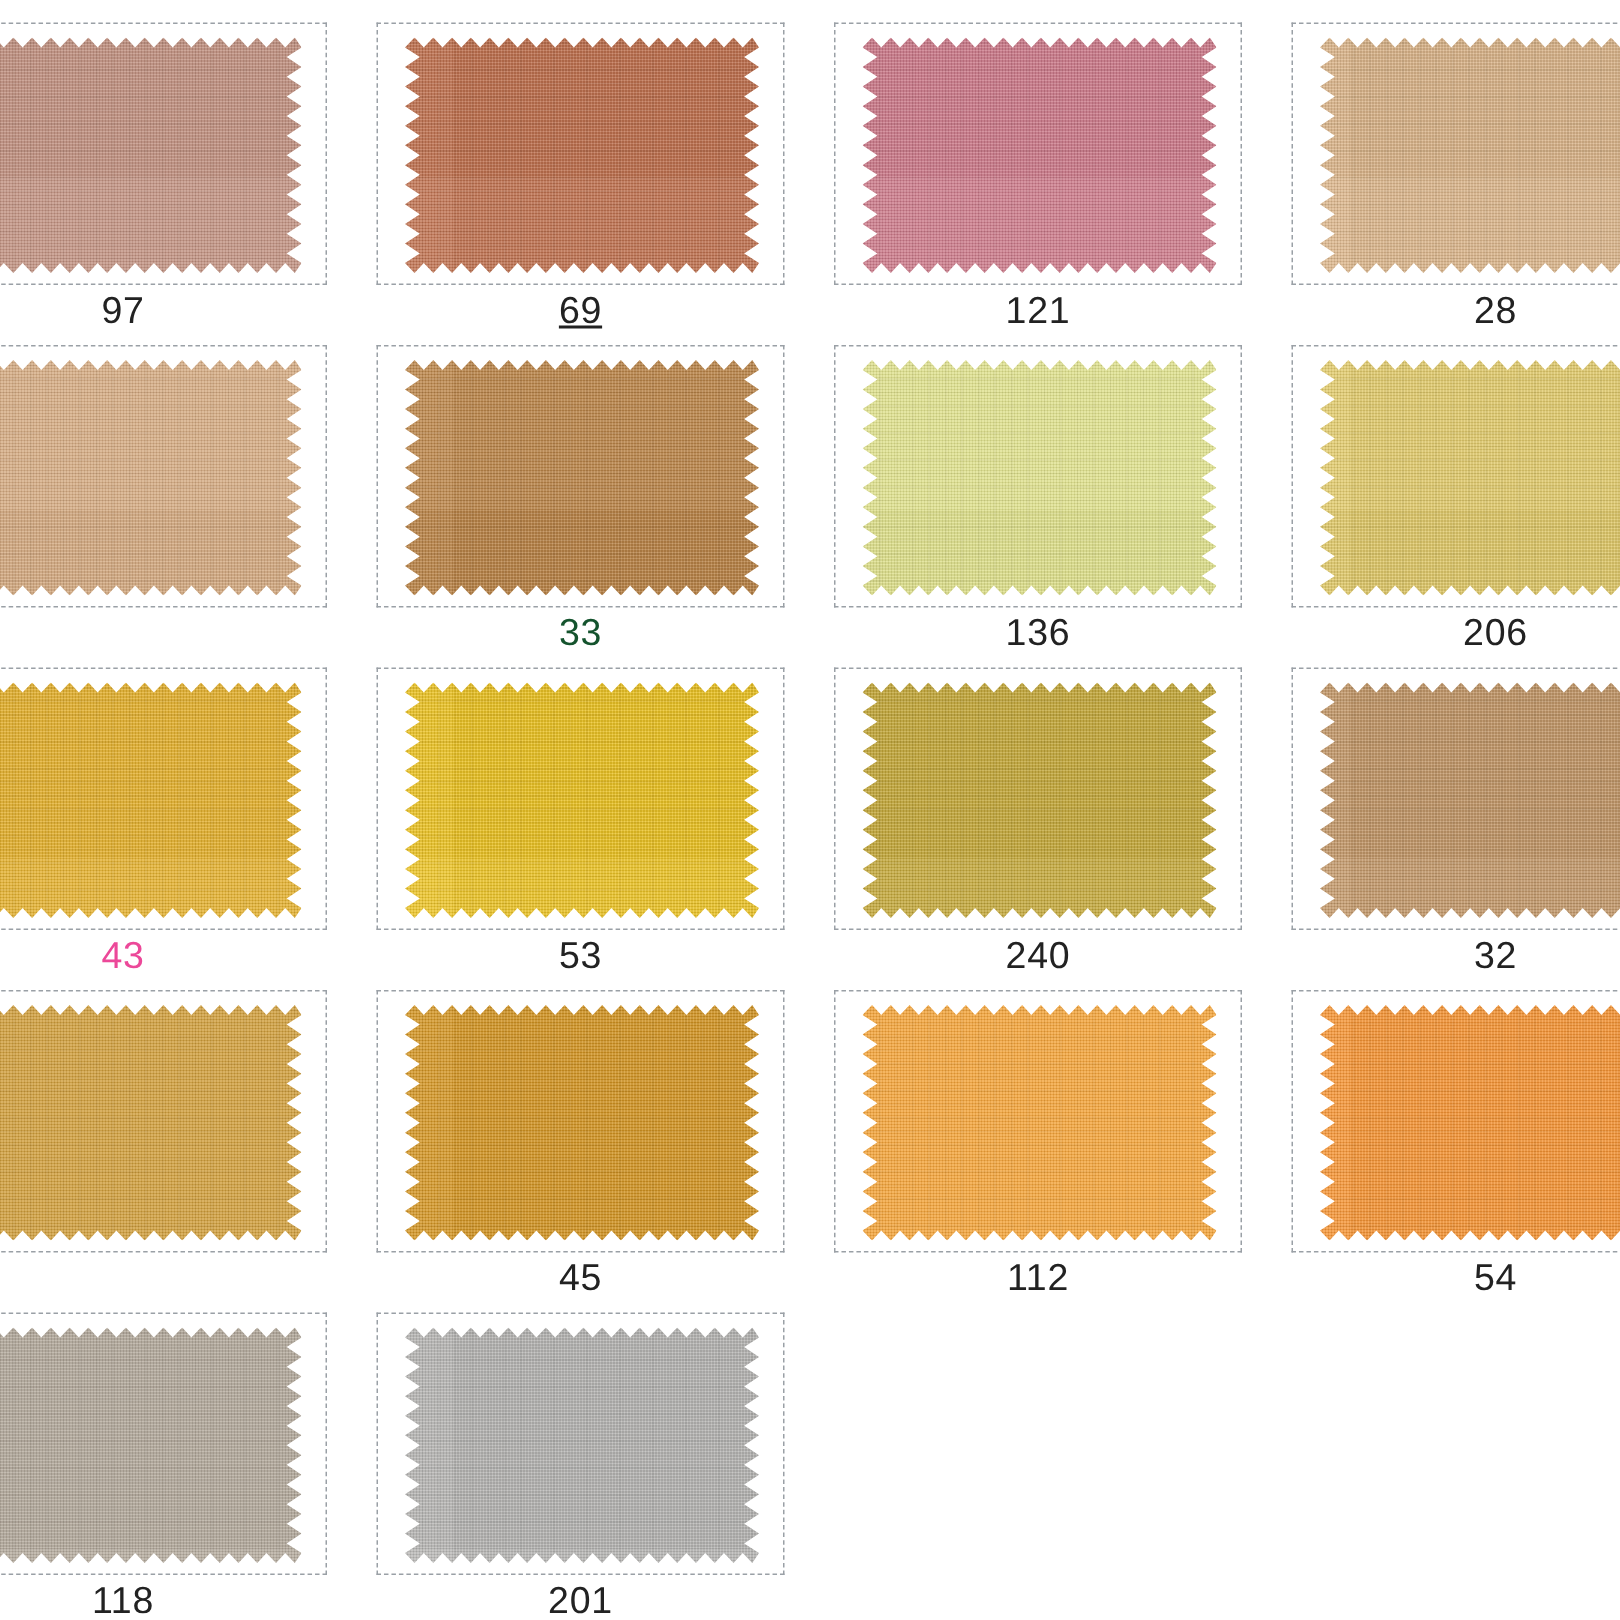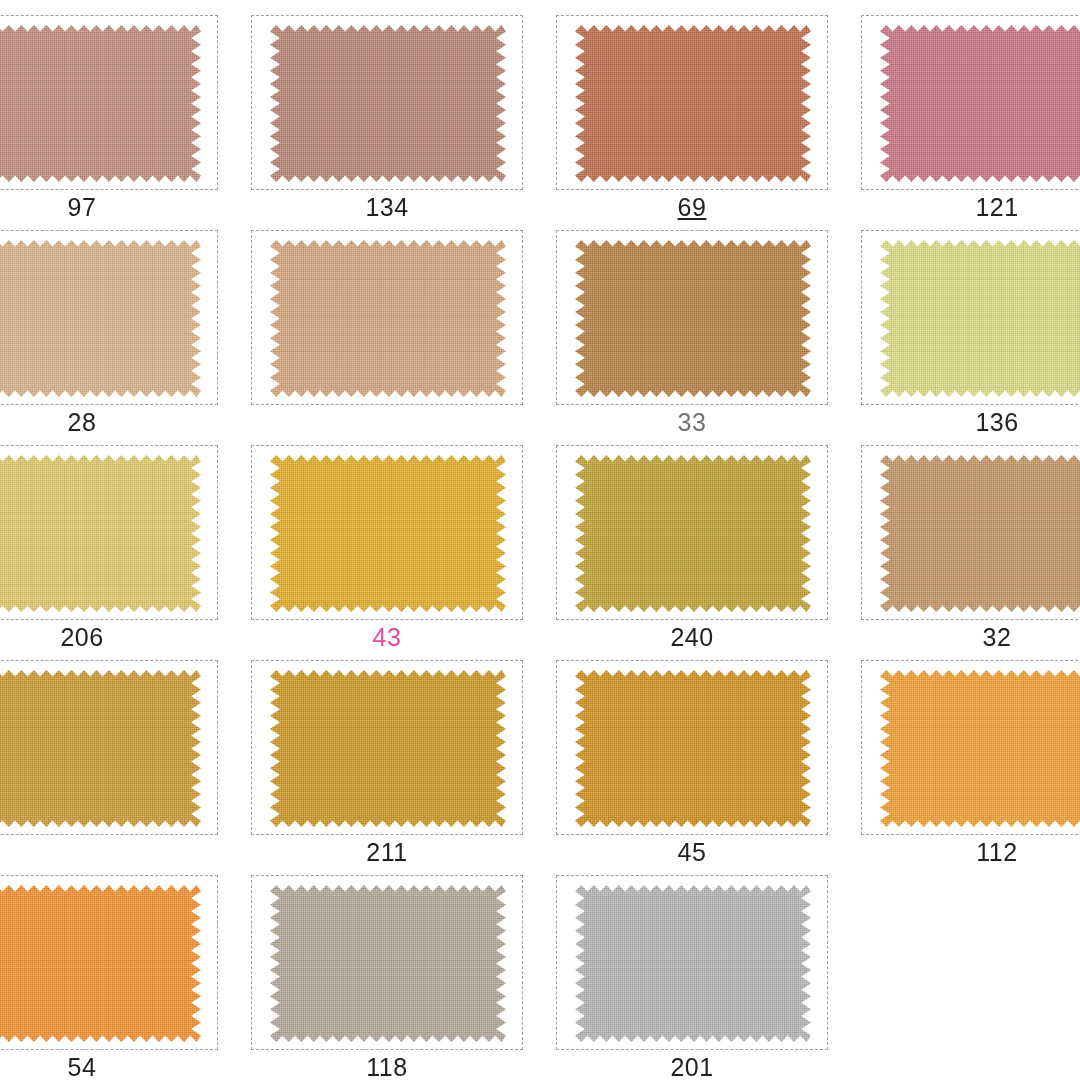--- a/index.html
+++ b/index.html
@@ -149,26 +149,20 @@
 
 <div id="swatch-grid">
     <div class="swatch-cell">
       <div class="swatch-box" style="border-color: rgb(154, 160, 166);">
         <div class="swatch-fabric" style="background-color: rgb(193, 144, 127);"></div>
       </div>
       <div class="swatch-label" style="color: rgb(34, 34, 34);">97</div>
     </div>
     <div class="swatch-cell">
       <div class="swatch-box" style="border-color: rgb(154, 160, 166);">
-        <div class="swatch-fabric" style="background-color: rgb(184, 136, 118);"></div>
-      </div>
-      <div class="swatch-label" style="color: rgb(34, 34, 34);">134</div>
-    </div>
-    <div class="swatch-cell">
-      <div class="swatch-box" style="border-color: rgb(154, 160, 166);">
         <div class="swatch-fabric" style="background-color: rgb(192, 113, 79);"></div>
       </div>
       <div class="swatch-label" style="color: rgb(34, 34, 34); text-decoration: underline;">69</div>
     </div>
     <div class="swatch-cell">
       <div class="swatch-box" style="border-color: rgb(154, 160, 166);">
         <div class="swatch-fabric" style="background-color: rgb(203, 119, 135);"></div>
       </div>
       <div class="swatch-label" style="color: rgb(34, 34, 34);">121</div>
     </div>
@@ -180,21 +174,21 @@
     </div>
     <div class="swatch-cell">
       <div class="swatch-box" style="border-color: rgb(154, 160, 166);">
         <div class="swatch-fabric" style="background-color: rgb(212, 169, 127);"></div>
       </div>
     </div>
     <div class="swatch-cell">
       <div class="swatch-box" style="border-color: rgb(154, 160, 166);">
         <div class="swatch-fabric" style="background-color: rgb(187, 132, 71);"></div>
       </div>
-      <div class="swatch-label" style="color: #737373;">33</div>
+      <div class="swatch-label" style="color: #14532d;">33</div>
     </div>
     <div class="swatch-cell">
       <div class="swatch-box" style="border-color: rgb(154, 160, 166);">
         <div class="swatch-fabric" style="background-color: rgb(222, 224, 138);"></div>
       </div>
       <div class="swatch-label" style="color: rgb(34, 34, 34);">136</div>
     </div>
     <div class="swatch-cell">
       <div class="swatch-box" style="border-color: rgb(154, 160, 166);">
         <div class="swatch-fabric" style="background-color: rgb(226, 203, 107);"></div>
@@ -202,43 +196,43 @@
       <div class="swatch-label" style="color: rgb(34, 34, 34);">206</div>
     </div>
     <div class="swatch-cell">
       <div class="swatch-box" style="border-color: rgb(154, 160, 166);">
         <div class="swatch-fabric" style="background-color: rgb(227, 175, 43);"></div>
       </div>
       <div class="swatch-label" style="color: #ec4899;">43</div>
     </div>
     <div class="swatch-cell">
       <div class="swatch-box" style="border-color: rgb(154, 160, 166);">
+        <div class="swatch-fabric" style="background-color: rgb(236, 195, 37);"></div>
+      </div>
+      <div class="swatch-label" style="color: rgb(34, 34, 34);">53</div>
+    </div>
+    <div class="swatch-cell">
+      <div class="swatch-box" style="border-color: rgb(154, 160, 166);">
         <div class="swatch-fabric" style="background-color: rgb(194, 166, 55);"></div>
       </div>
       <div class="swatch-label" style="color: rgb(34, 34, 34);">240</div>
     </div>
     <div class="swatch-cell">
       <div class="swatch-box" style="border-color: rgb(154, 160, 166);">
         <div class="swatch-fabric" style="background-color: rgb(196, 153, 106);"></div>
       </div>
       <div class="swatch-label" style="color: rgb(34, 34, 34);">32</div>
     </div>
     <div class="swatch-cell">
       <div class="swatch-box" style="border-color: rgb(154, 160, 166);">
         <div class="swatch-fabric" style="background-color: rgb(207, 156, 56);"></div>
       </div>
     </div>
     <div class="swatch-cell">
       <div class="swatch-box" style="border-color: rgb(154, 160, 166);">
-        <div class="swatch-fabric" style="background-color: rgb(207, 154, 40);"></div>
-      </div>
-      <div class="swatch-label" style="color: rgb(34, 34, 34);">211</div>
-    </div>
-    <div class="swatch-cell">
-      <div class="swatch-box" style="border-color: rgb(154, 160, 166);">
         <div class="swatch-fabric" style="background-color: rgb(210, 147, 32);"></div>
       </div>
       <div class="swatch-label" style="color: rgb(34, 34, 34);">45</div>
     </div>
     <div class="swatch-cell">
       <div class="swatch-box" style="border-color: rgb(154, 160, 166);">
         <div class="swatch-fabric" style="background-color: rgb(243, 162, 54);"></div>
       </div>
       <div class="swatch-label" style="color: rgb(34, 34, 34);">112</div>
     </div>

